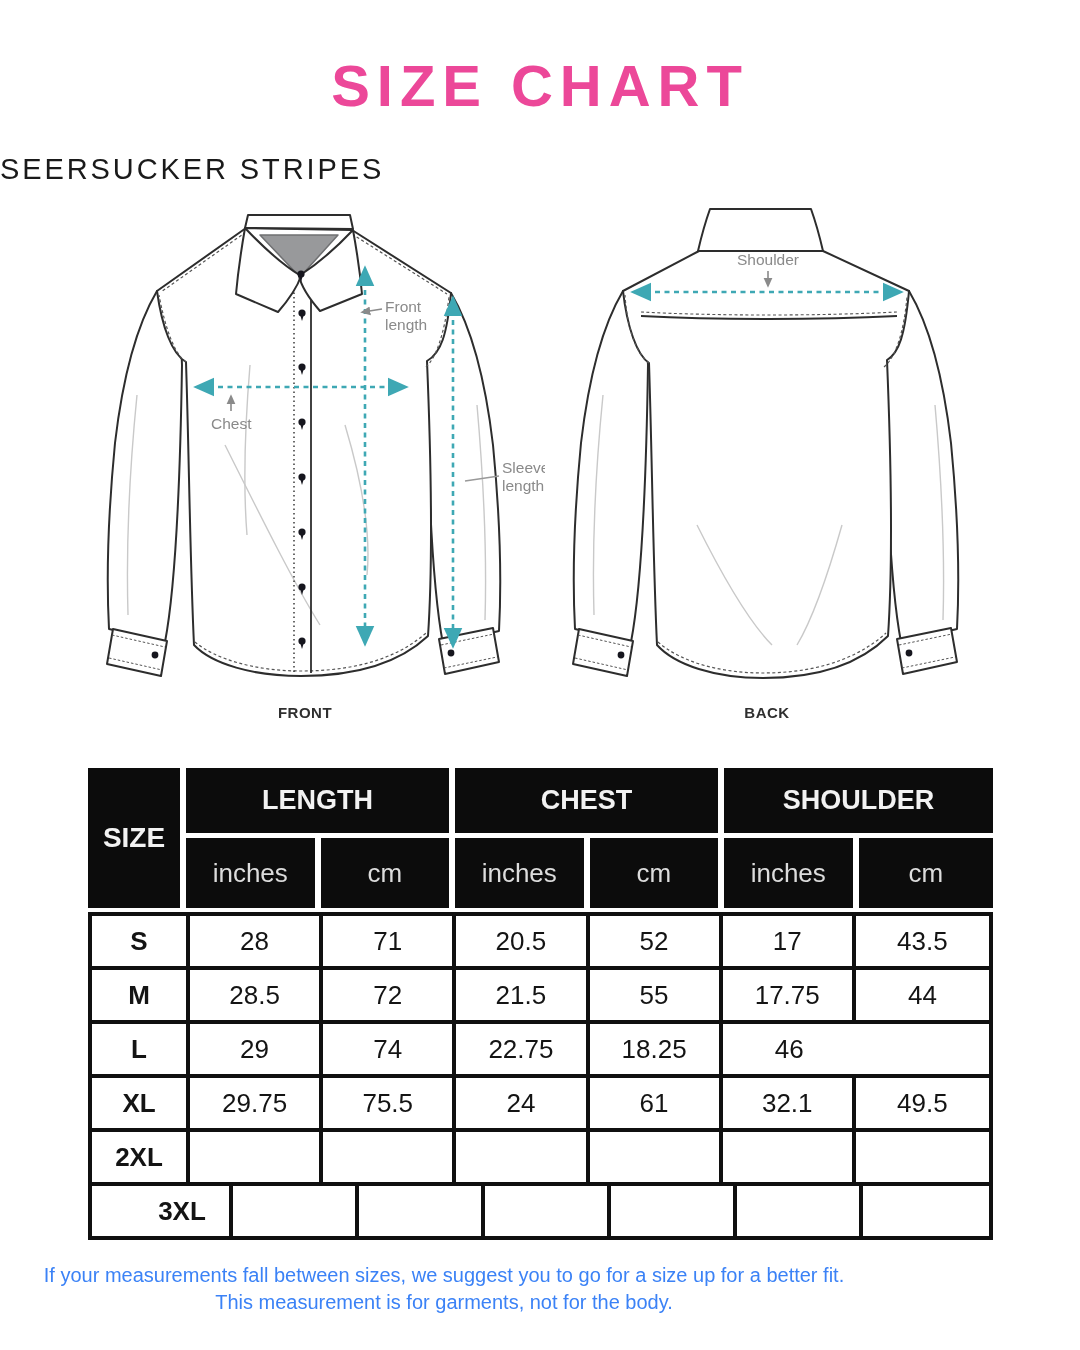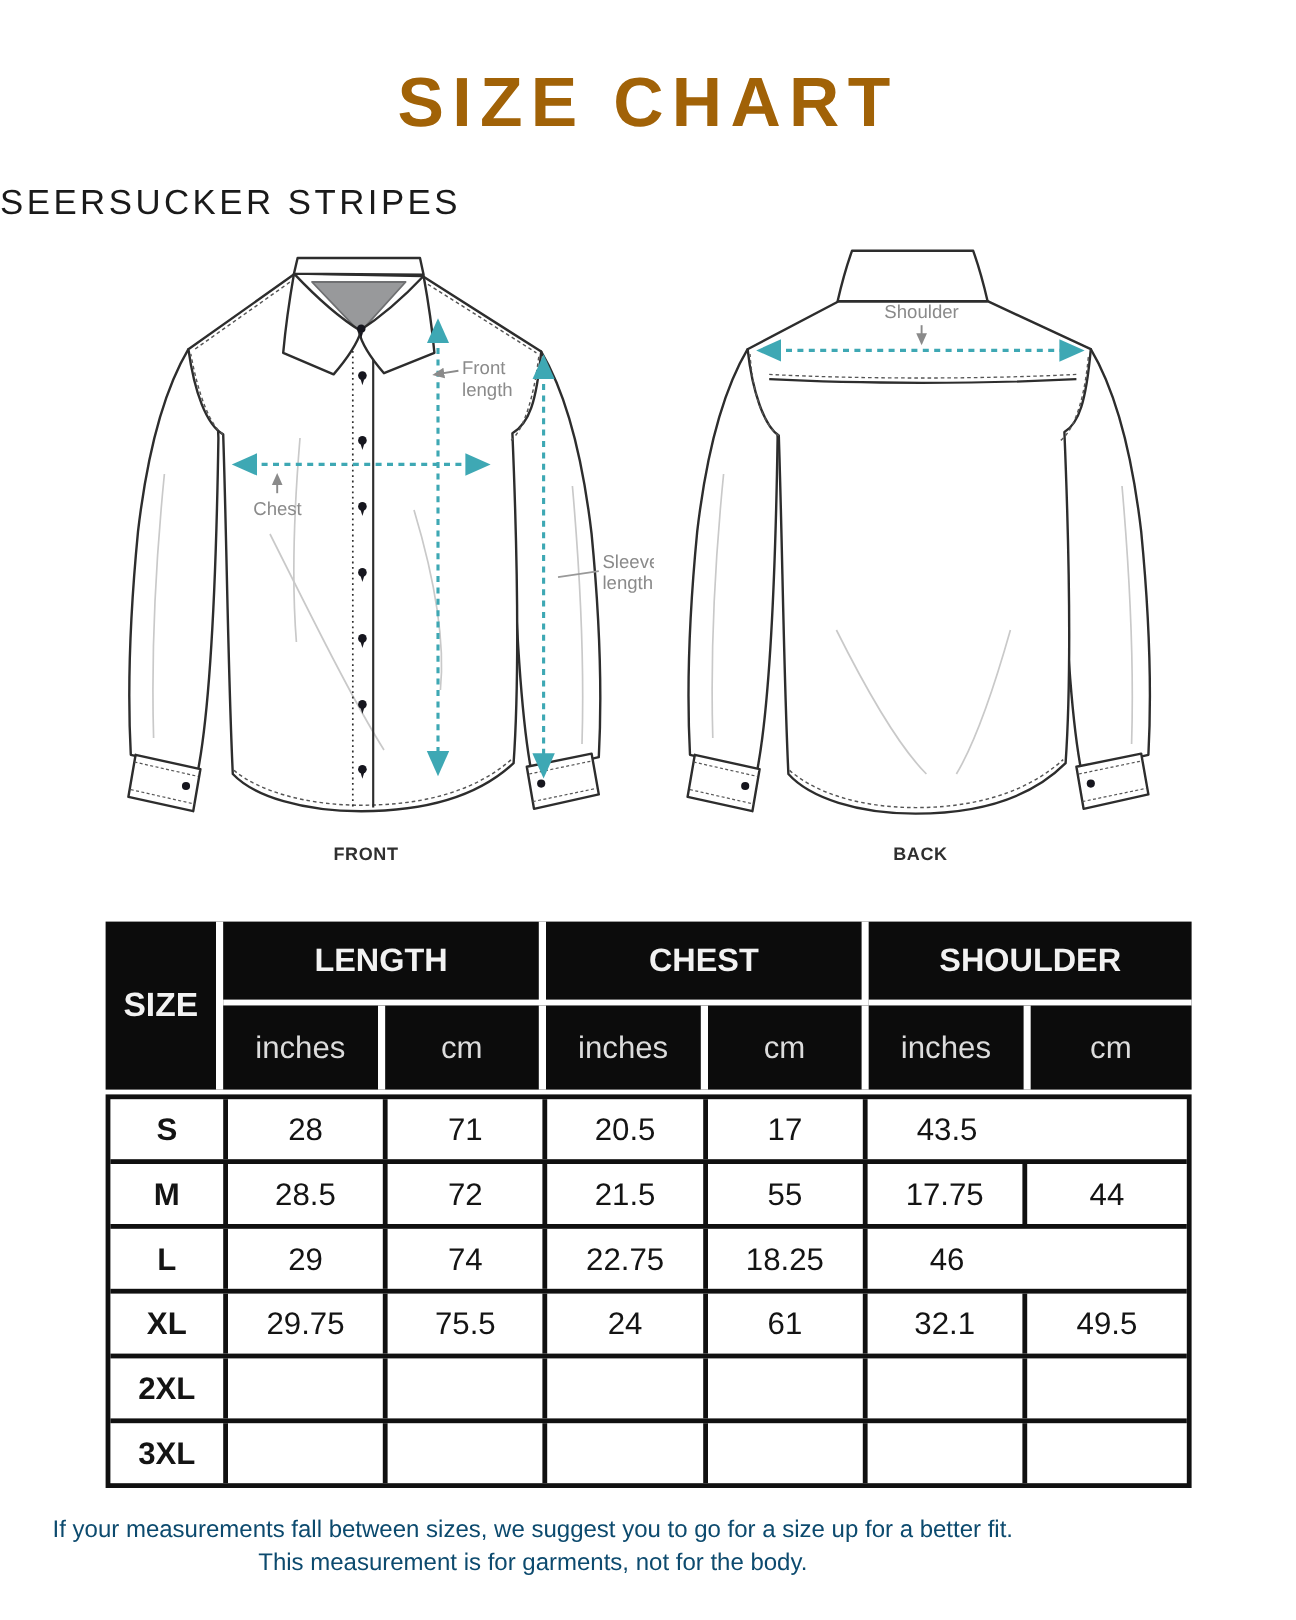--- a/index.html
+++ b/index.html
@@ -2,21 +2,21 @@
 <html><head>
 <meta charset="utf-8">
 <style>
   html,body{margin:0;padding:0;background:#ffffff;}
   .canvas{
     position:relative;width:1080px;height:1350px;background:#ffffff;overflow:hidden;
     font-family:"Liberation Sans", sans-serif;color:#141414;
   }
   .title{
     position:absolute;top:52px;left:0;width:1080px;text-align:center;
-    font-size:58px;font-weight:700;letter-spacing:0.12em;color:#a16207;
+    font-size:58px;font-weight:700;letter-spacing:0.12em;color:#ec4899;
   }
   .subtitle{
     position:absolute;top:153px;left:0;width:1080px;text-align:left;
     font-size:29px;font-weight:500;letter-spacing:0.10em;color:#1a1a1a;
   }
   .shirt{position:absolute;top:195px;}
   .shirt.front{left:95px;}
   .shirt.back{left:557px;}
   .view-label{
     position:absolute;top:704px;width:420px;text-align:center;
@@ -40,31 +40,31 @@
   .th.group.last{border-right:none;}
   .th.unit{font-size:26px;font-weight:400;color:#dcdcdc;border-right:6px solid #fff;text-align:center;}
   .th.unit.last{border-right:none;}
   .tbody{
     margin-top:4px;border:4px solid #101010;box-sizing:border-box;background:#fff;
   }
   .trow{
     display:grid;grid-template-columns:98px repeat(6,1fr);
     height:50px;border-bottom:4px solid #101010;
   }
-  .trow:last-child{border-bottom:none;}
+  .trow:last-child{border-bottom:none;padding-left:43px;}
   .tcell{
     display:flex;align-items:center;justify-content:center;
     font-size:26px;color:#141414;border-right:4px solid #101010;box-sizing:border-box;
   }
   .tcell:last-child{border-right:none;}
   .tcell.size-cell{font-weight:700;}
 
   .footer{
     position:absolute;top:1262px;left:0;width:888px;text-align:center;
-    font-size:20px;line-height:27px;color:#0c4a6e;
+    font-size:20px;line-height:27px;color:#3b82f6;
   }
   svg text{font-family:"Liberation Sans", sans-serif;}
 </style>
 </head>
 <body>
 
 <div class="canvas">
 
   <div class="title">SIZE CHART</div>
   <div class="subtitle">SEERSUCKER STRIPES</div>
@@ -241,20 +241,21 @@
       <div class="th unit">cm</div>
       <div class="th unit">inches</div>
       <div class="th unit last">cm</div>
     </div>
     <div class="tbody">
         <div class="trow">
           <div class="tcell size-cell">S</div>
           <div class="tcell">28</div>
           <div class="tcell">71</div>
           <div class="tcell">20.5</div>
+          <div class="tcell">52</div>
           <div class="tcell">17</div>
           <div class="tcell">43.5</div>
         </div>
         <div class="trow">
           <div class="tcell size-cell">M</div>
           <div class="tcell">28.5</div>
           <div class="tcell">72</div>
           <div class="tcell">21.5</div>
           <div class="tcell">55</div>
           <div class="tcell">17.75</div>

